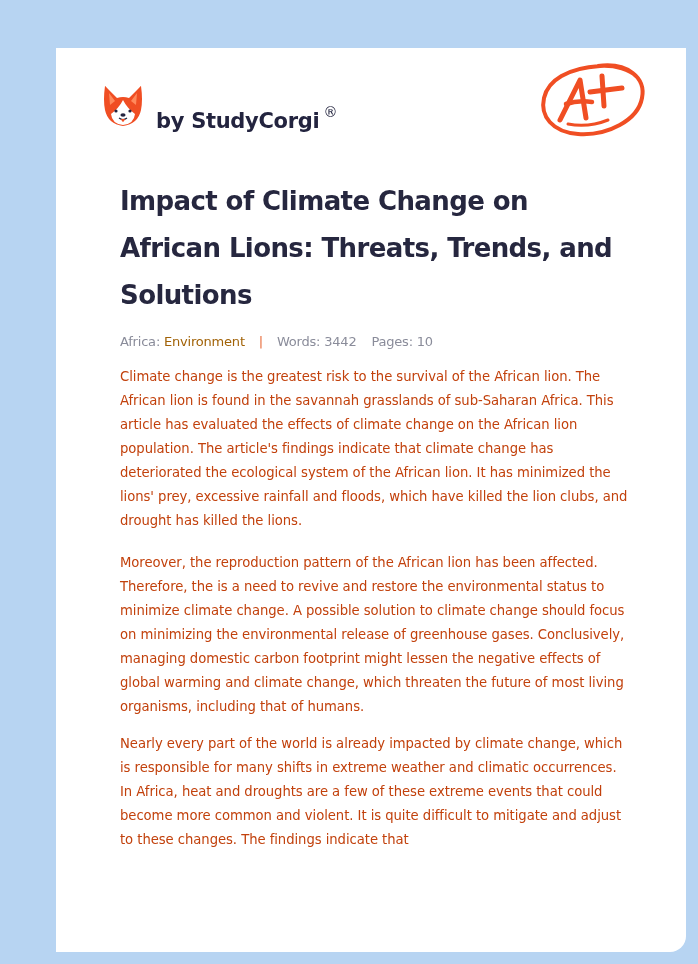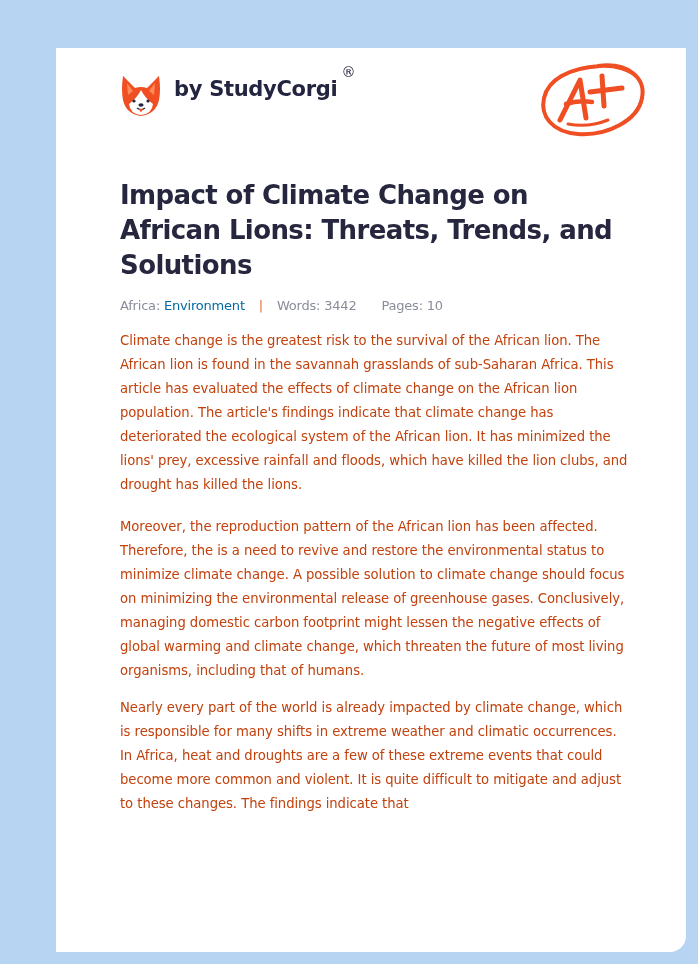--- a/index.html
+++ b/index.html
@@ -26,24 +26,24 @@
     }
     .header {
       position: absolute;
       left: 0;
       top: 0;
       width: 630px;
       height: 110px;
     }
     .logo {
       position: absolute;
-      left: 64px;
+      left: 46px;
       top: 26px;
       display: flex;
-      align-items: flex-start;
+      align-items: flex-end;
       height: 56px;
     }
     .corgi {
       width: 42px;
       height: 46px;
       display: block;
     }
     .brand {
       margin-left: 12px;
       font-family: "DejaVu Sans", sans-serif;
@@ -73,42 +73,42 @@
       position: absolute;
       left: 64px;
       top: 130px;
       width: 512px;
     }
     h1 {
       margin: 0;
       font-family: "DejaVu Sans", sans-serif;
       font-weight: bold;
       font-size: 26px;
-      line-height: 35px;
+      line-height: 47px;
       color: #26273f;
       letter-spacing: -0.6px;
     }
     .meta {
       margin-top: 13px;
       font-size: 13px;
       color: #8a8c9a;
       font-family: "DejaVu Sans", sans-serif;
       height: 20px;
       line-height: 20px;
       letter-spacing: -0.2px;
     }
     .meta .topic-val {
-      color: #0369a1;
+      color: #a16207;
     }
     .meta .sep {
       color: #e86b3a;
       margin: 0 10px;
     }
     .meta .gap {
-      margin-left: 21px;
+      margin-left: 11px;
     }
     h2 {
       margin: 26px 0 0 0;
       font-family: "DejaVu Sans", sans-serif;
       font-weight: bold;
       font-size: 18px;
       line-height: 24px;
       color: #26273f;
       letter-spacing: -0.3px;
     }

